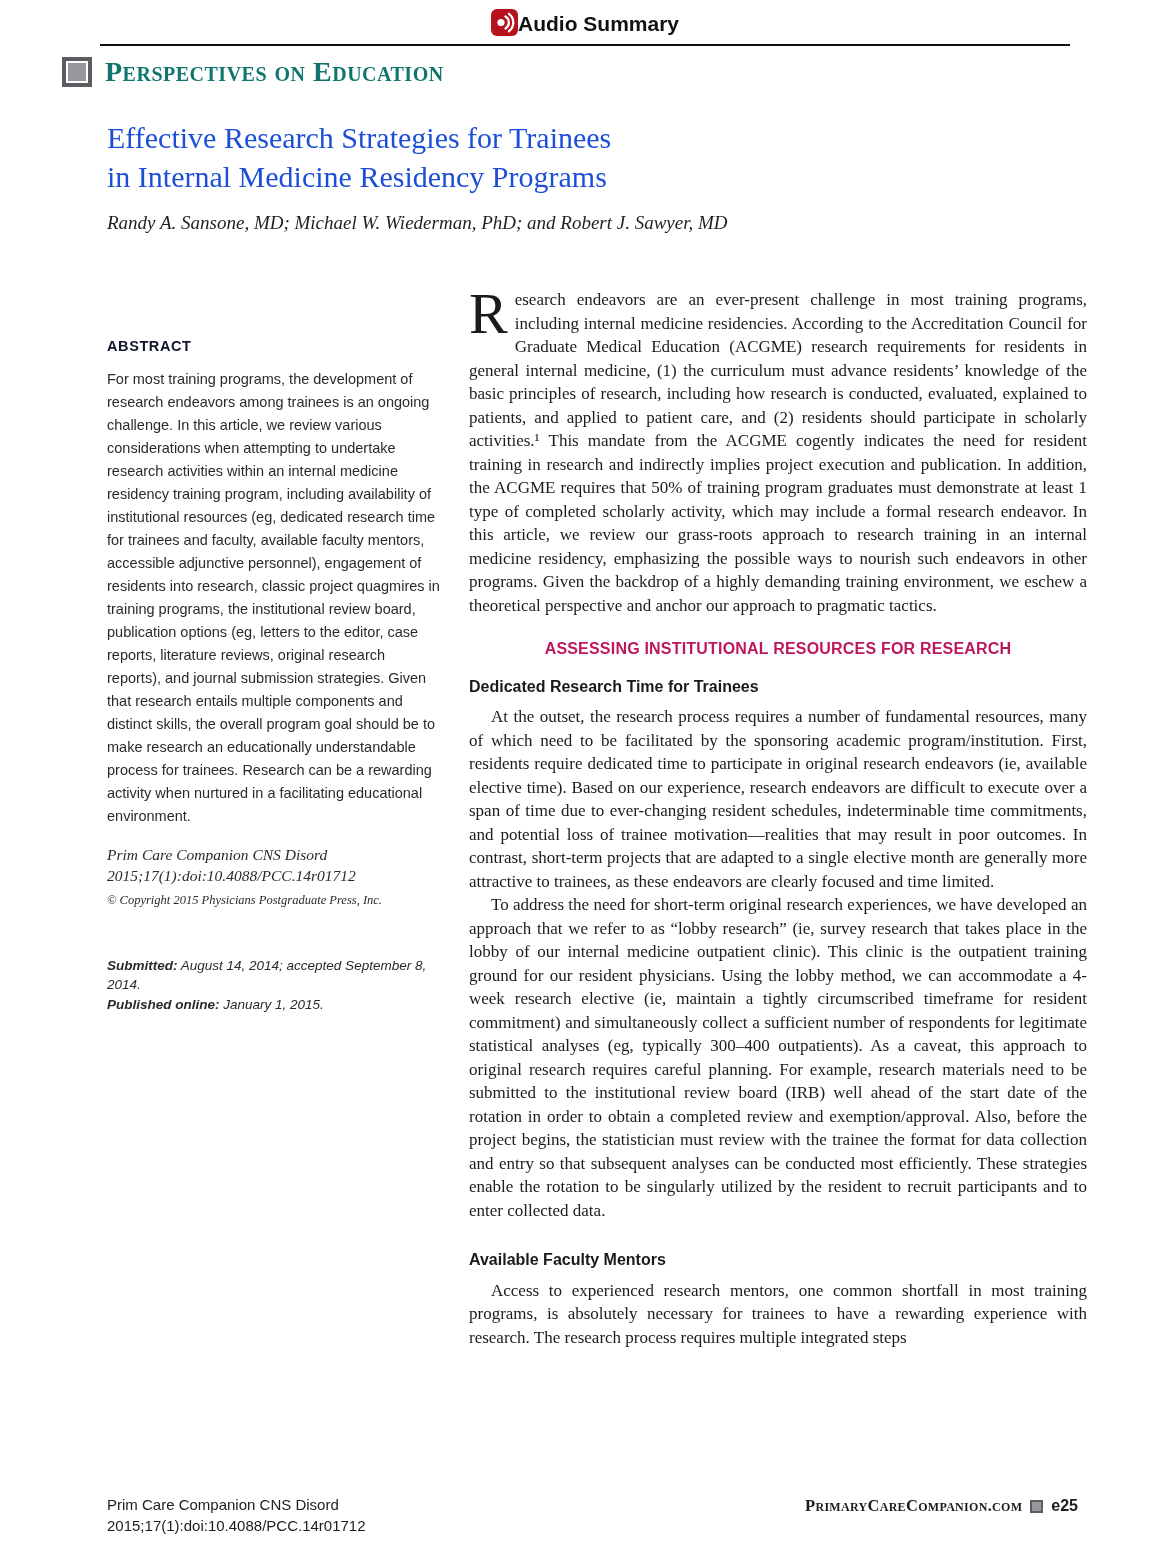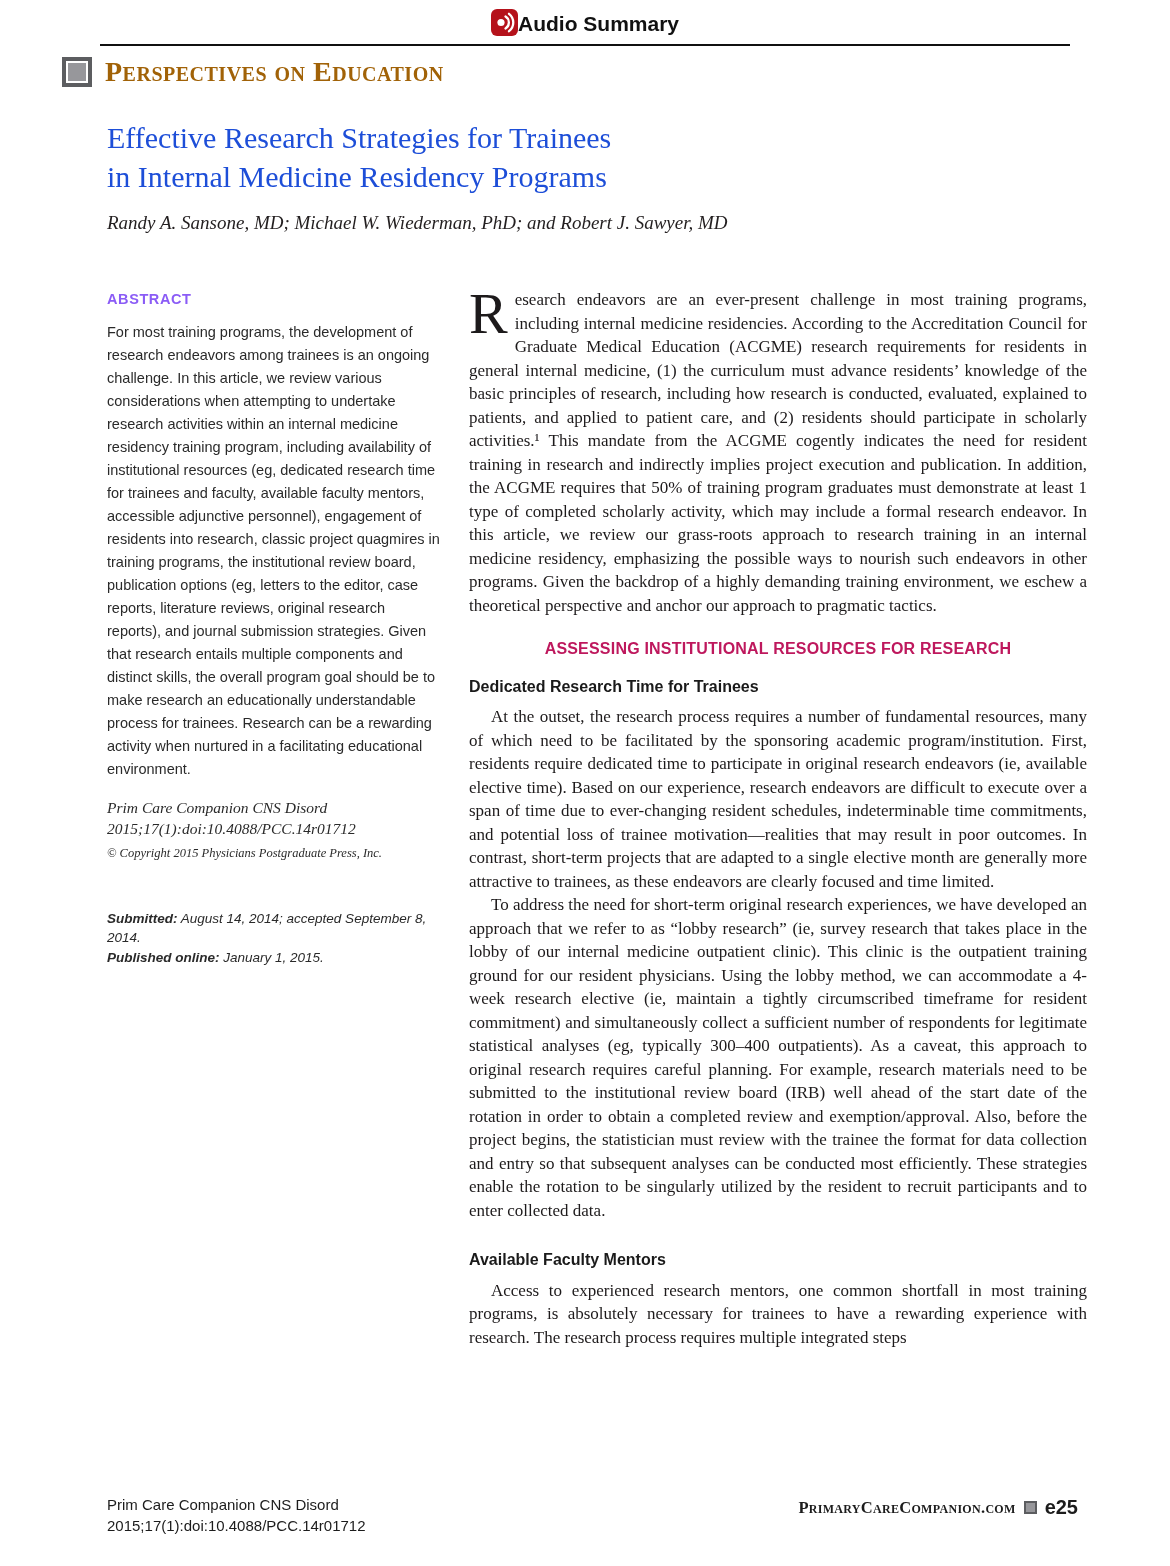--- a/index.html
+++ b/index.html
@@ -27,42 +27,42 @@
   
   .section-banner { display:flex; align-items:center; gap:13px; margin:10px 0 0 62px; }
   .marker {
     width:30px; height:30px; flex:0 0 auto;
     background:#97979b;
     border:4px solid #5c5d60;
     box-shadow: inset 0 0 0 2px #ffffff;
   }
   .banner-text {
     font-variant:small-caps;
-    font-weight:700; font-size:28px; letter-spacing:0.5px; color:#a16207;
+    font-weight:700; font-size:28px; letter-spacing:0.5px; color:#0f766e;
   }
 
   
   .title {
     margin:30px 92px 0 107px;
     font-size:30px; line-height:39px; font-weight:400; color:#1d4ed8;
   }
   .authors {
     margin:16px 92px 0 107px;
     font-style:italic; font-size:19px; color:#231f20;
   }
 
   
   .columns { display:flex; gap:26px; margin:54px 83px 0 107px; }
   .col-left {
     width:336px; flex:0 0 auto;
     font-family:"Liberation Sans", sans-serif;
     font-size:14.5px; line-height:23px; color:#2a2a2a;
   }
   .abstract-heading {
-    font-size:14.5px; font-weight:700; letter-spacing:0.6px; margin-bottom:10px; color:#8b5cf6;
+    font-size:14.5px; font-weight:700; letter-spacing:0.6px; margin-bottom:10px; color:#0f172a;margin-top:47px;
   }
   .abstract-body { text-align:left; }
   .citation { margin-top:16px; font-family:"Liberation Serif", serif; font-style:italic; font-size:15.5px; line-height:21px; }
   .copyright { margin-top:3px; font-family:"Liberation Serif", serif; font-style:italic; font-size:12.5px; }
   .submission { margin-top:44px; font-style:italic; font-size:13.5px; line-height:19px; }
   .submission b { font-weight:700; }
   .sub-line { margin-bottom:1px; }
 
   .col-right { flex:1 1 auto; font-size:17px; line-height:23.5px; color:#1d1a1b; }
   .body-para { text-align:justify; text-indent:22px; }
@@ -95,21 +95,21 @@
     font-size:15px; line-height:21px; color:#1c1c1c;
   }
   .footer-right { display:flex; align-items:center; gap:8px; padding-top:2px; }
   .footer-site {
     font-variant:small-caps; font-weight:700; font-size:16.5px; letter-spacing:0.3px; color:#1c1c1c;
   }
   .footer-square {
     width:13px; height:13px; display:inline-block;
     background:#97979b; border:2.5px solid #5c5d60;
   }
-  .footer-page { font-family:"Liberation Sans", sans-serif; font-weight:700; font-size:20px; color:#1c1c1c; }
+  .footer-page { font-family:"Liberation Sans", sans-serif; font-weight:700; font-size:16px; color:#1c1c1c; }
 </style>
 </head>
 <body>
 
 <div class="page">
 
   <div class="audio-header">
     <span>
       <svg width="27" height="27" viewBox="0 0 27 27" aria-hidden="true">
         <rect width="27" height="27" rx="6" fill="#b5121b"></rect>

